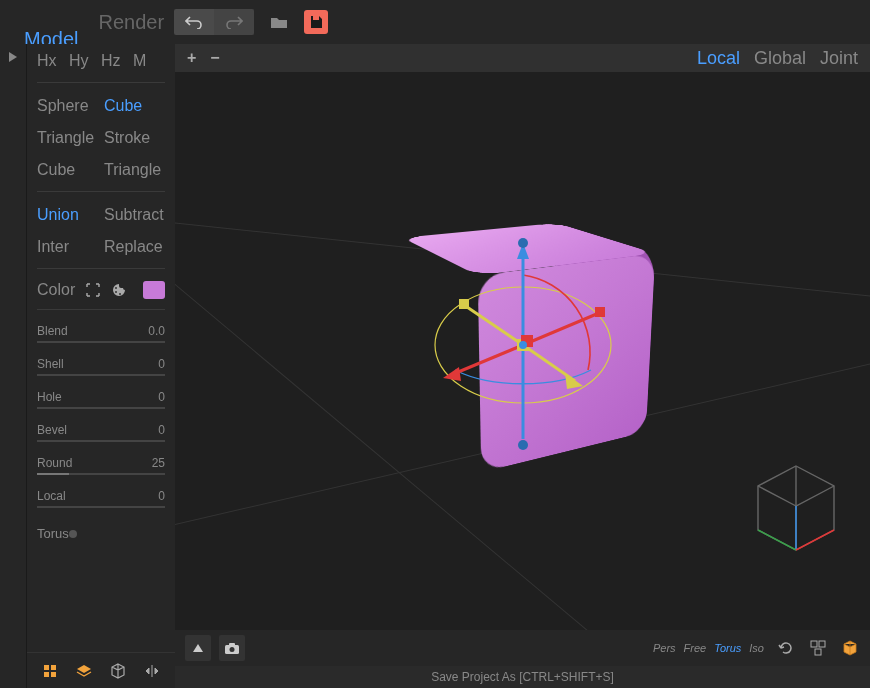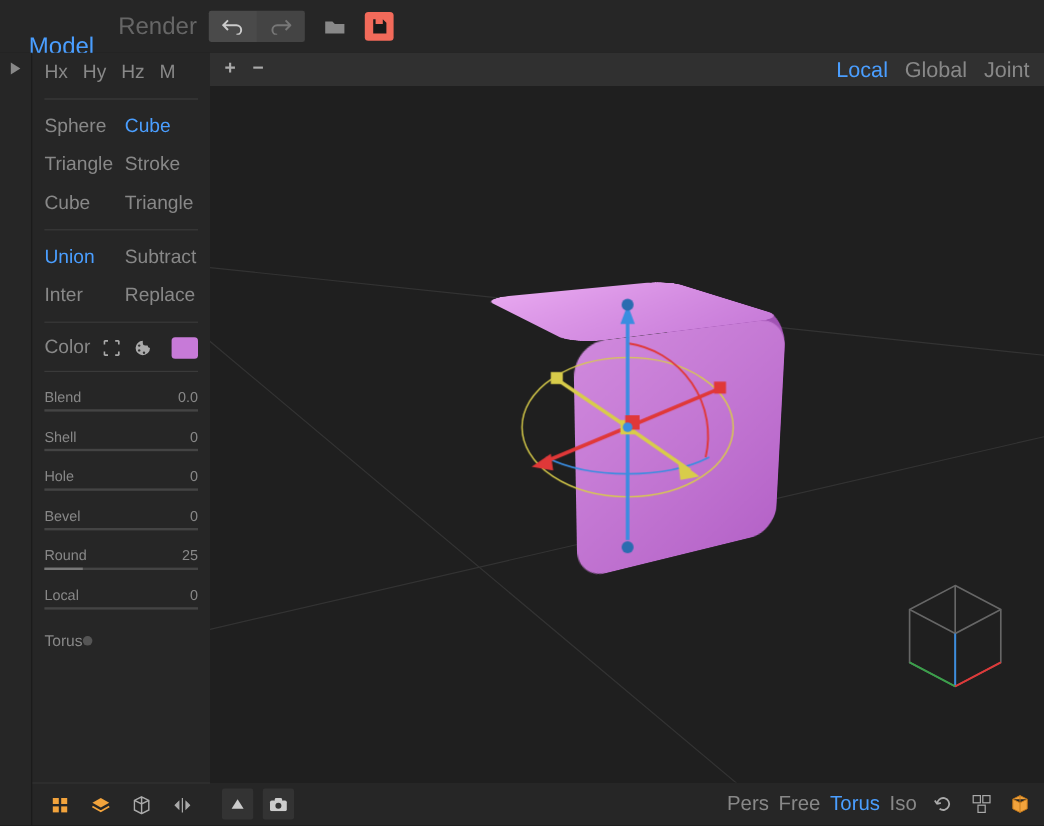--- a/index.html
+++ b/index.html
@@ -61,21 +61,21 @@
 .space-tab { font-size: 18px; color: #888; cursor: pointer; }
 .space-tab.active { color: #4a9eff; }
 
 .viewport { flex: 1; position: relative; background: #1f1f1f; overflow: hidden; }
 
 
 .statusbar { height: 36px; background: #262626; display: flex; align-items: center; padding: 0 10px; gap: 8px; width: 100%; }
 .status-icon { width: 26px; height: 26px; display: flex; align-items: center; justify-content: center; cursor: pointer; background: #333; border-radius: 2px; }
 .console-input { flex: 1; max-width: 340px; height: 26px; background: #333; border: none; border-radius: 2px; padding: 0 10px; color: #888; font-size: 13px; font-family: monospace; outline: none; }
 .status-spacer { flex: 1; }
-.proj-tab { font-size: 17px; color: #888; cursor: pointer; }
+.proj-tab { font-size: 11px; color: #888; cursor: pointer; font-style: italic; }
 .proj-tab.active { color: #4a9eff; }
 .status-tool { width: 20px; height: 20px; display: flex; align-items: center; justify-content: center; cursor: pointer; margin-left: 4px; }
 
 .hint-bar { height: 22px; background: #2a2a2a; display: flex; align-items: center; justify-content: center; font-size: 12px; color: #888; }
 
 
 .cube-scene { position: absolute; left: 50%; top: 47%; transform: translate(-50%, -50%); perspective: 800px; }
 .cube { width: 180px; height: 180px; position: relative; transform-style: preserve-3d; transform: rotateX(-18deg) rotateY(28deg); }
 .face { position: absolute; width: 180px; height: 180px; border-radius: 24px; }
 .face.front { background: linear-gradient(145deg, #d089dd, #b563c8); transform: translateZ(90px); }
@@ -355,14 +355,15 @@
             <rect x="5" y="9" width="6" height="6" fill="none" stroke="#aaa"></rect>
           </svg>
       </div>
       <div class="status-tool">
         <svg width="14" height="16">
             <path d="M7 1 L13 4 L13 12 L7 15 L1 12 L1 4 Z M7 1 L7 15 M1 4 L7 7 L13 4" fill="#f2a33c" stroke="#c77a1a" stroke-width="0.8"></path>
           </svg>
       </div>
     </div>
 
+    <div class="hint-bar">Save Project As [CTRL+SHIFT+S]</div>
   </div>
 </div>
 
 </body></html>

